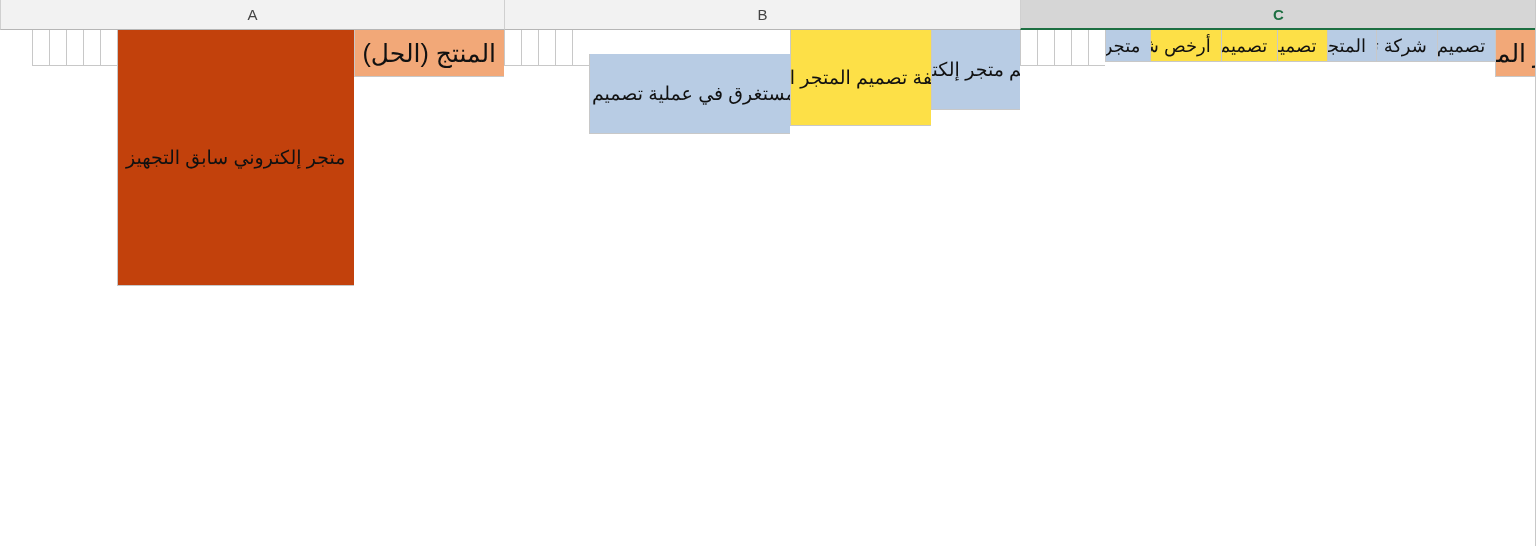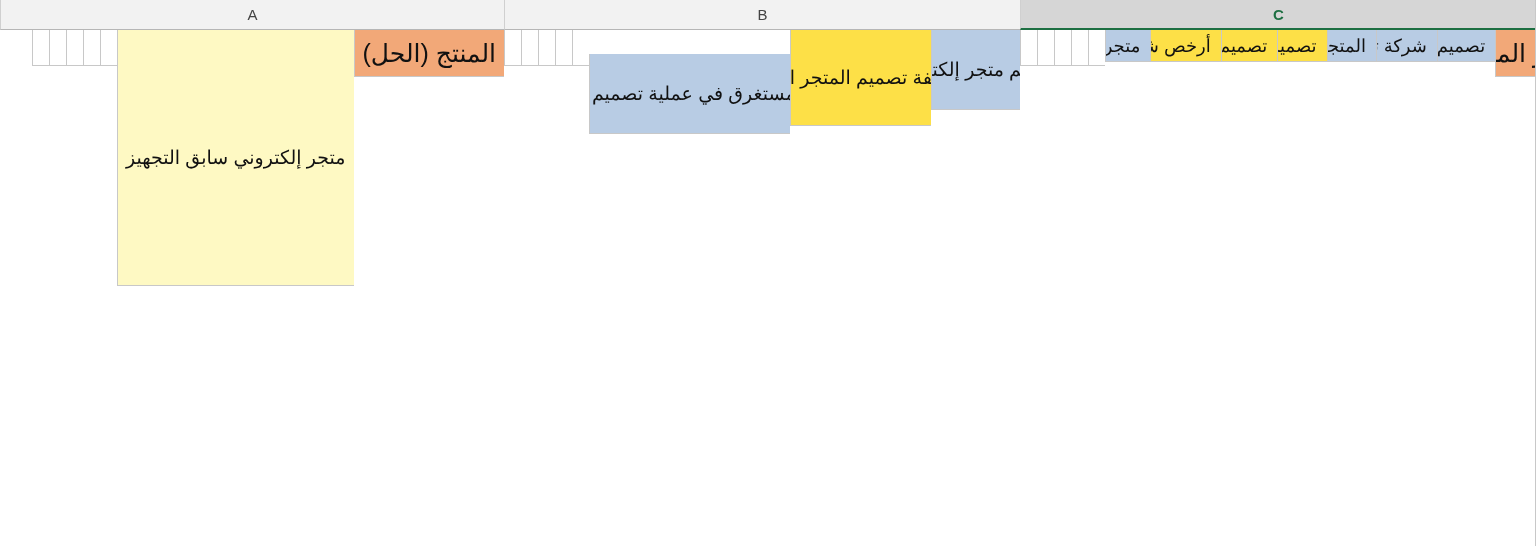--- a/index.html
+++ b/index.html
@@ -77,21 +77,21 @@
     text-align: center;
   }
   .cell.header {
     background: #f2a878;
     font-size: 25px;
     height: 47px;
     border-bottom: 1px solid #c8c8c8;
   }
   .cell.blue { background: #b8cce4; }
   .cell.white { background: #fde047; }
-  .cell.peach { background: #fef9c3; }
+  .cell.peach { background: #c2410c; }
   .cell.empty { background: #ffffff; }
 
   
   .kw {
     height: 32px;
     font-size: 18px;
     justify-content: flex-start;
     text-align: right;
     padding-right: 10px;
   }

